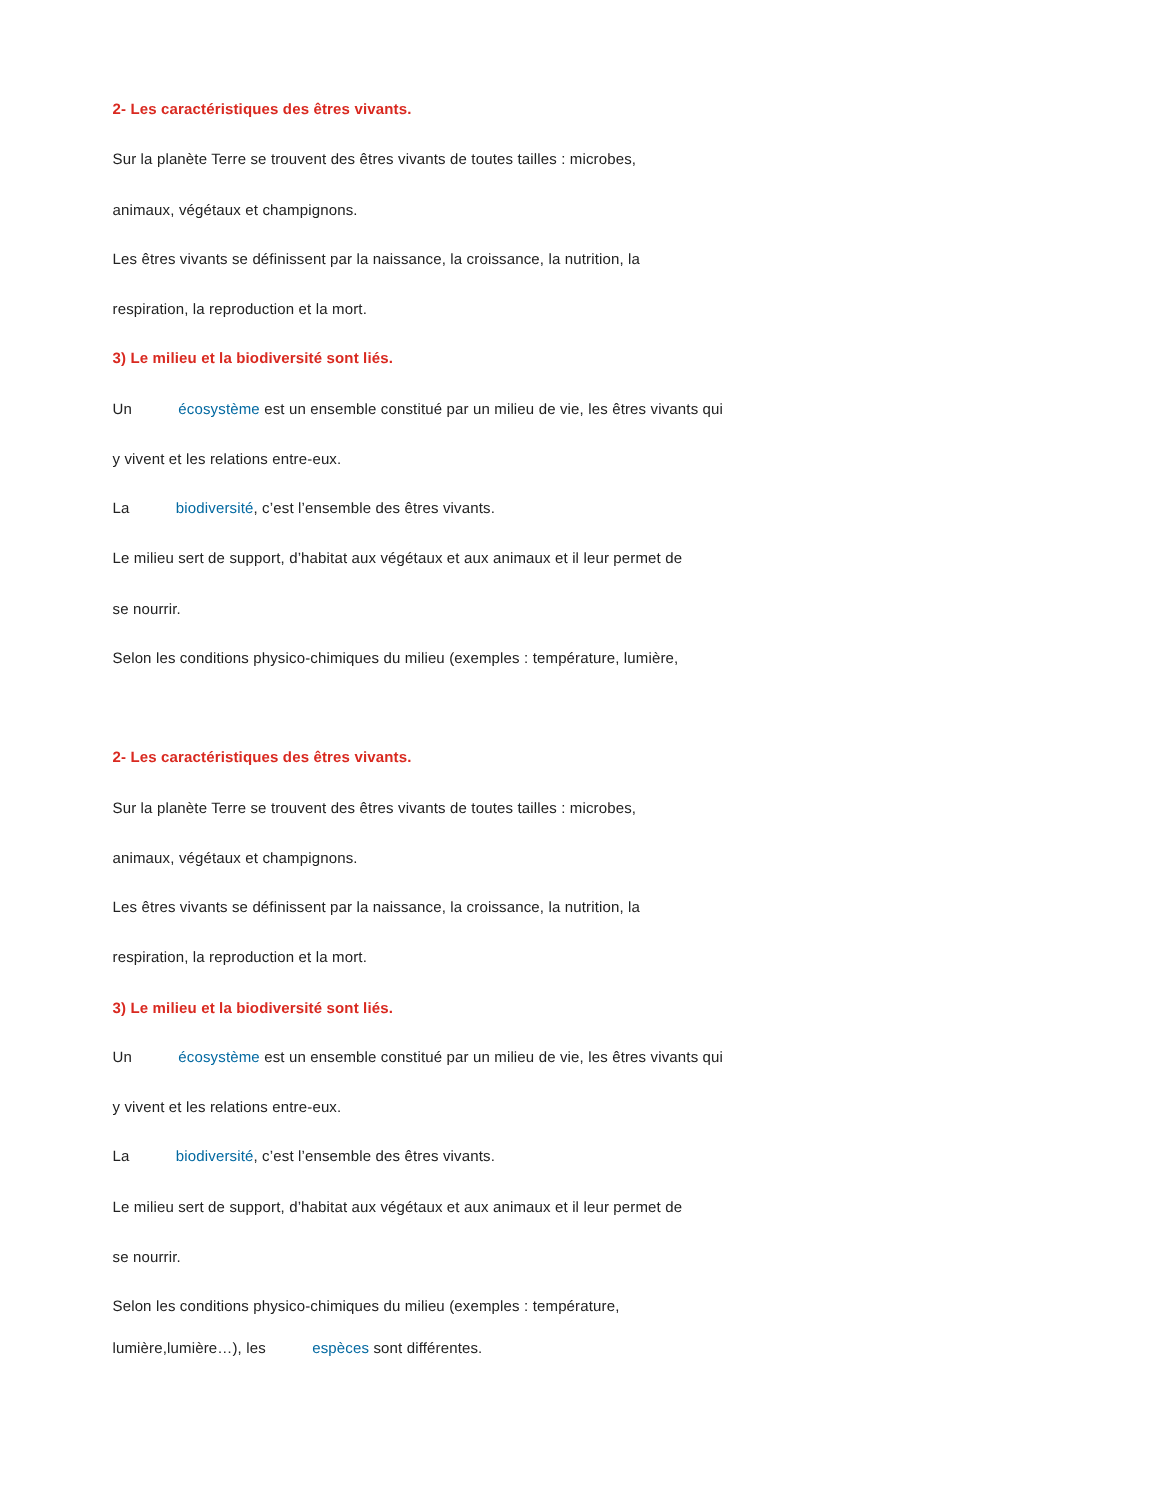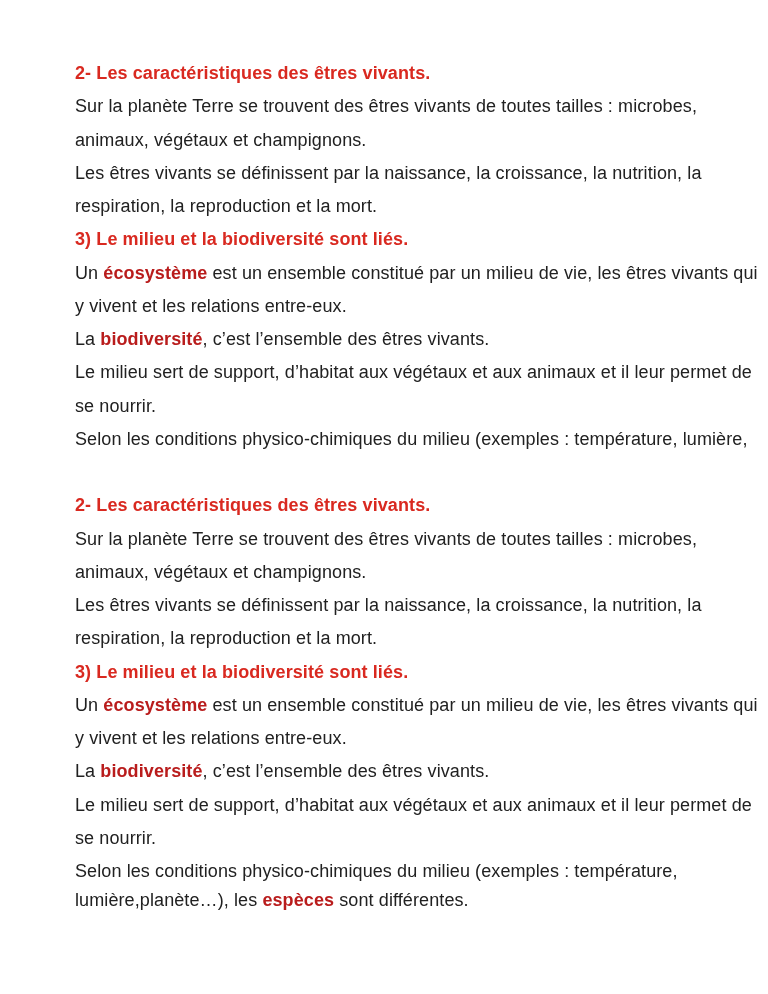--- a/index.html
+++ b/index.html
@@ -16,36 +16,37 @@
   .page {
     box-sizing: border-box;
     width: 768px;
     height: 994px;
     background: #ffffff;
     padding: 57px 40px 0 75px;
   }
   .doc-line {
     height: 33.25px;
     line-height: 33.25px;
-    font-size: 18px;
+    font-size: 10px;
     letter-spacing: 0.1px;
     color: #212121;
     white-space: pre;
   }
   .doc-line.heading {
     font-weight: bold;
     color: #d92920;
   }
   .doc-line.tight {
     height: 24px;
     line-height: 24px;
   }
   .seg-em {
-    font-weight: bold;
-    color: #b91c1c;
+    font-weight: normal;
+    color: #0369a1;
+    margin-left: 28px;
   }
   .block-spacer {
     height: 33.25px;
   }
 </style>
 </head>
 <body>
 
 <main class="page">
   <div id="doc-root">
@@ -70,16 +71,16 @@
         <div class="doc-line"><span class="seg">animaux, végétaux et champignons.</span></div>
         <div class="doc-line"><span class="seg">Les êtres vivants se définissent par la naissance, la croissance, la nutrition, la</span></div>
         <div class="doc-line"><span class="seg">respiration, la reproduction et la mort.</span></div>
         <div class="doc-line heading"><span class="seg">3) Le milieu et la biodiversité sont liés.</span></div>
         <div class="doc-line"><span class="seg">Un </span><span class="seg-em">écosystème</span><span class="seg"> est un ensemble constitué par un milieu de vie, les êtres vivants qui</span></div>
         <div class="doc-line"><span class="seg">y vivent et les relations entre-eux.</span></div>
         <div class="doc-line"><span class="seg">La </span><span class="seg-em">biodiversité</span><span class="seg">, c’est l’ensemble des êtres vivants.</span></div>
         <div class="doc-line"><span class="seg">Le milieu sert de support, d’habitat aux végétaux et aux animaux et il leur permet de</span></div>
         <div class="doc-line"><span class="seg">se nourrir.</span></div>
         <div class="doc-line"><span class="seg">Selon les conditions physico-chimiques du milieu (exemples : température,</span></div>
-        <div class="doc-line tight"><span class="seg">lumière,planète…), les </span><span class="seg-em">espèces</span><span class="seg"> sont différentes.</span></div>
+        <div class="doc-line tight"><span class="seg">lumière,lumière…), les </span><span class="seg-em">espèces</span><span class="seg"> sont différentes.</span></div>
       </section>
     </div>
 </main>
 
 </body></html>

